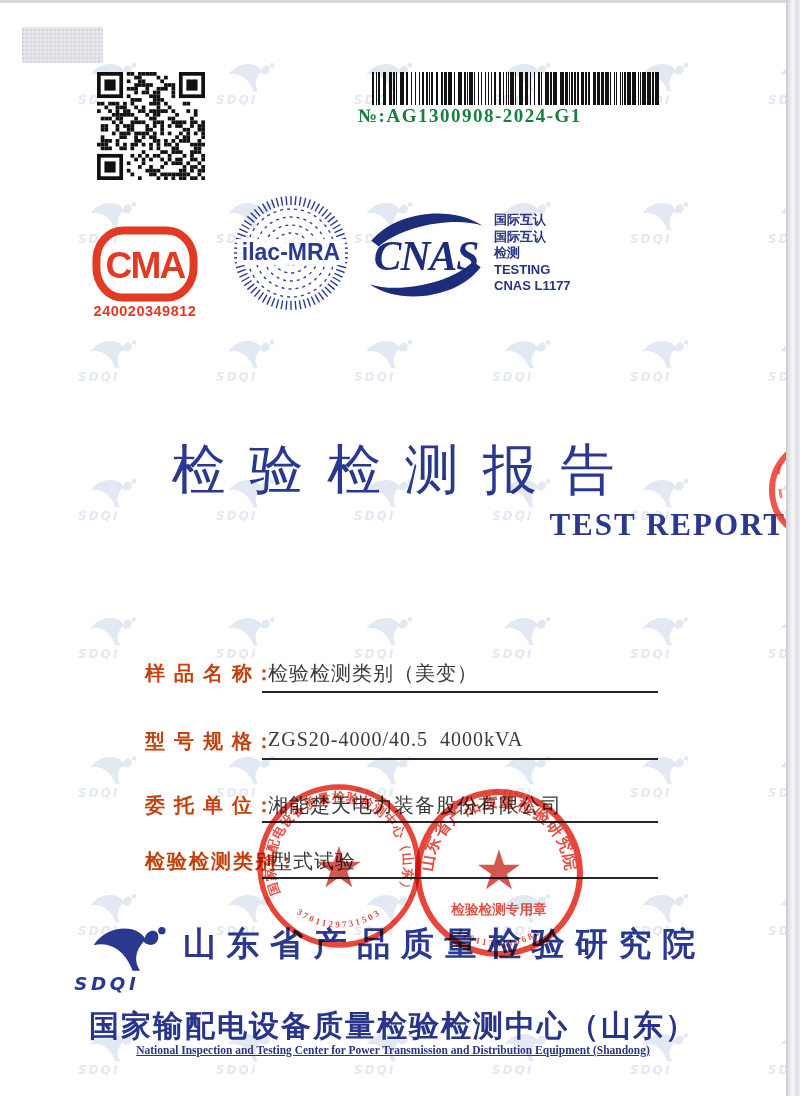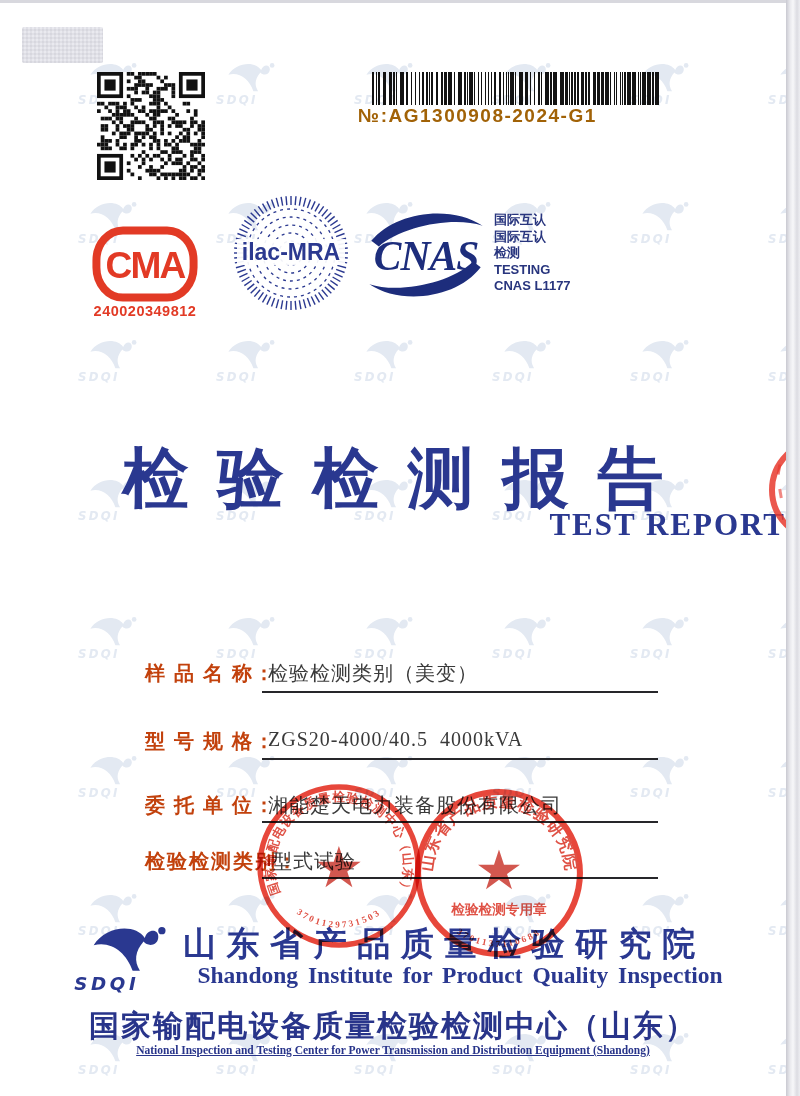--- a/index.html
+++ b/index.html
@@ -14,33 +14,33 @@
   
   .sticker{left:22px;top:27px;width:81px;height:36px;
     background:repeating-linear-gradient(0deg,#eaeaee 0 2px,#f4f4f7 2px 4px),
                repeating-linear-gradient(90deg,#eaeaee 0 2px,#f4f4f7 2px 4px);
     background-blend-mode:multiply;border-radius:2px;}
   
   .wm{position:absolute;width:84px;height:50px;color:#e3e9f2;z-index:0;}
   
   .qr{left:97px;top:72px;width:108px;height:108px;z-index:1;}
   .barcode{left:372px;top:72px;width:292px;height:33px;z-index:1;}
-  .report-no{left:358px;top:105px;width:310px;font-size:19px;font-weight:bold;color:#a16207;
-    letter-spacing:1.5px;z-index:1;font-family:Liberation Sans, sans-serif;}
+  .report-no{left:358px;top:105px;width:310px;font-size:19px;font-weight:bold;color:#15803d;
+    letter-spacing:1.5px;z-index:1;font-family:Liberation Serif, serif;}
   
   .cma{left:92px;top:226px;width:106px;height:76px;z-index:1;}
   .cma-no{left:88px;top:303px;width:114px;text-align:center;font-size:14.5px;font-weight:bold;
     color:#e23a25;letter-spacing:.5px;z-index:1;font-family:"Liberation Sans",sans-serif;}
   .ilac{left:231px;top:193px;width:120px;height:120px;z-index:1;}
   .cnas{left:360px;top:203px;width:132px;height:104px;z-index:1;}
   .cnas-side{left:494px;top:212px;width:100px;z-index:1;color:#28357e;
     font-family:"Liberation Sans",sans-serif;font-weight:bold;font-size:13px;line-height:16.5px;}
   
-  .title-zh{left:0;top:434px;width:786px;text-align:center;color:#2a3890;font-size:66px;
-    font-weight:bold;letter-spacing:.44em;text-indent:.44em;z-index:1;}
+  .title-zh{left:0;top:434px;width:786px;text-align:center;color:#2a3890;font-size:54px;
+    font-weight:normal;letter-spacing:.44em;text-indent:.44em;z-index:1;}
   .title-en{left:0;top:507px;width:786px;text-align:right;color:#2a3890;font-size:31px;
     font-weight:bold;letter-spacing:2px;z-index:1;}
   
   .field-label{position:absolute;left:145px;font-size:20px;color:#c2410c;font-weight:600;letter-spacing:2px;z-index:1;}
   .field-value{position:absolute;left:268px;font-size:20px;color:#3a3a3a;white-space:pre;z-index:1;letter-spacing:1px;}
   .underline{position:absolute;left:262px;width:396px;height:0;border-top:2.3px solid #26262a;z-index:1;}
   
   .stamp{z-index:3;mix-blend-mode:multiply;opacity:.93;}
   .edge-stamp{left:769px;top:438px;width:92px;height:92px;border:6px solid #e8392e;border-radius:50%;
     z-index:3;opacity:.85;}
@@ -756,21 +756,20 @@
     </svg>
 
     <div class="abs edge-stamp"></div>
     <div class="abs edge-dash"></div>
     <div class="abs edge-dash2"></div>
 
     <svg class="abs footer-logo" viewBox="0 0 100 64">
       <use href="#sdqi-mark"></use>
     </svg>
     <div class="abs org-zh">山东省产品质量检验研究院</div>
-    <div class="abs org-en">Shandong Institute for Product Quality Inspection</div>
     <div class="abs center-zh">国家输配电设备质量检验检测中心（山东）</div>
     <div class="abs center-en">National Inspection and Testing Center for Power Transmission and Distribution Equipment (Shandong)</div>
 
   </div>
 
   <div class="top-edge"></div>
   <div class="right-edge"></div>
 </div>
 
 </body></html>

